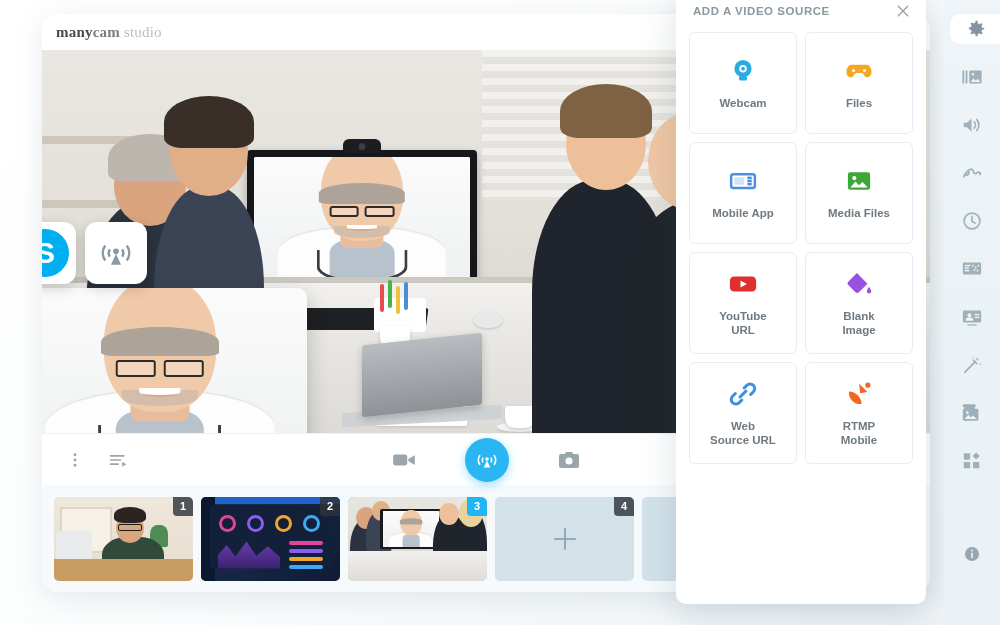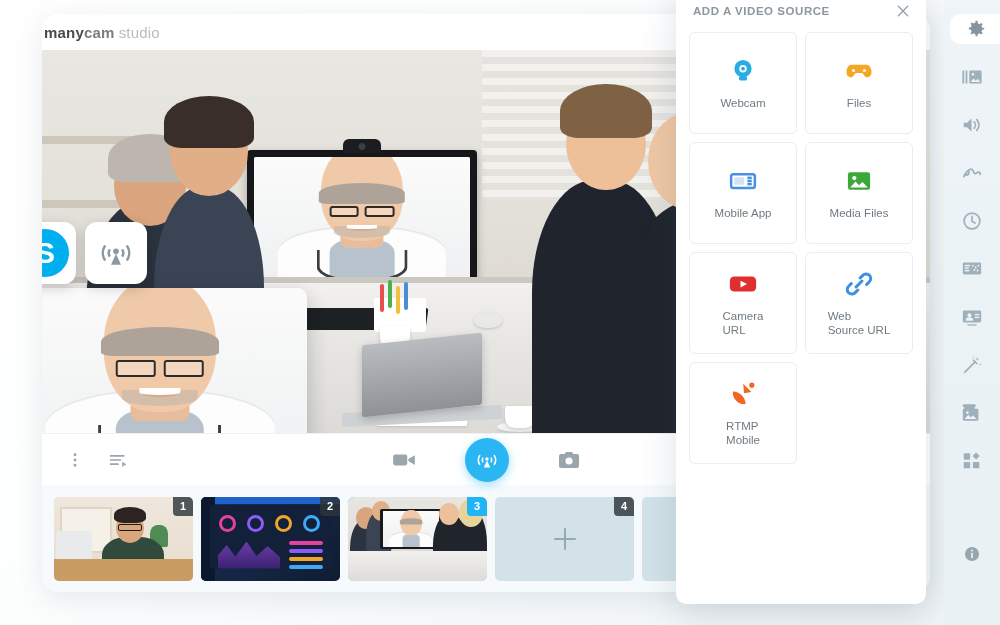--- a/index.html
+++ b/index.html
@@ -18,21 +18,21 @@
     border-radius: 16px;
     box-shadow: 0 6px 28px rgba(70,100,120,0.13);
     overflow: hidden;
   }
 
   
   .app-header {
     position: relative; height: 36px; background: #fff;
     display: flex; align-items: center;
   }
-  .brand { margin-left: 2px; font-size: 15px; letter-spacing: .2px; }
+  .brand { margin-left: 14px; font-size: 15px; letter-spacing: .2px; font-family: Liberation Serif, serif; }
   .brand .b-many { color: #4a4a4a; font-weight: bold; }
   .brand .b-cam  { color: #7c7c7c; font-weight: bold; }
   .brand .b-studio { color: #b9bcbe; font-weight: normal; margin-left: 4px; }
   .hdr-right { position: absolute; right: 0; top: 0; height: 36px;
                display: flex; align-items: center; gap: 22px; padding-right: 14px; }
   .hdr-icon { width: 18px; height: 18px; color: #9ba6ad; display: block; }
   .hdr-txt { font-size: 12.5px; color: #9ba6ad; white-space: nowrap; }
   .hdr-txt b { color: #6f7b83; font-weight: bold; }
 
   
@@ -196,21 +196,21 @@
   .panel { position:absolute; left:676px; top:-10px; width:250px; height:614px;
     background:#ffffff; border-radius:10px;
     box-shadow:0 10px 36px rgba(60,90,110,.18); padding:0 13px; }
   .panel-head { height:32px; display:flex; align-items:center; justify-content:space-between;
     padding:10px 0 0 4px; }
   .panel-title { font-size:11.5px; font-weight:bold; letter-spacing:.55px; color:#8c979e; }
   .panel-close { width:16px; height:16px; color:#9aa5ac; margin-right:2px; }
   .grid { display:grid; grid-template-columns:repeat(2,1fr); gap:8px; margin-top:10px; }
   .tile { height:102px; border:1px solid #e6eef3; border-radius:6px; background:#fff;
     display:flex; flex-direction:column; align-items:center; justify-content:center; gap:10px; }
-  .tile-label { font-size:11.5px; color:#6f7a81; line-height:14px; text-align:left; }
+  .tile-label { font-size:11.5px; color:#6f7a81; line-height:14px; text-align:center;font-weight:bold; }
   .tile-icon { width:30px; height:30px; display:flex; align-items:center; justify-content:center; }
 
   
   .sidebar { position:absolute; right:0; top:0; width:56px; height:625px;
     background:linear-gradient(180deg,#eef4f7 0%,#e9f1f5 100%); }
   .sb-items { display:flex; flex-direction:column; align-items:center; padding-top:14px; gap:18px; }
   .sb-item { width:44px; height:30px; display:flex; align-items:center; justify-content:center;
              color:#9fb0ba; position:relative; }
   .sb-item.active { background:#fff; border-radius:10px 0 0 10px; width:52px; margin-right:-8px; }
   .sb-item.active svg { color:#8794a0; }
@@ -545,24 +545,34 @@
         <span class="tile-label">Media Files</span>
       </div>
 
       <div class="tile">
         <span class="tile-icon">
           <svg width="30" height="30" viewBox="0 0 24 24" fill="#e02f2f">
             <rect x="1.5" y="6" width="21" height="12" rx="3.4"></rect>
             <path d="M10 9.3l5.2 2.7-5.2 2.7z" fill="#fff"></path>
           </svg>
         </span>
-        <span class="tile-label" style="white-space:pre-line;">Camera
+        <span class="tile-label" style="white-space:pre-line;">YouTube
 URL</span>
       </div>
 
+      <div class="tile">
+        <span class="tile-icon">
+          <svg width="28" height="28" viewBox="0 0 24 24" fill="#9b51e0">
+            <path d="M10.2 2.6l9.1 9.1-7.2 7.2a2.3 2.3 0 01-3.3 0l-5.8-5.8a2.3 2.3 0 010-3.3l7.2-7.2z"></path>
+            <path d="M20.6 14.4c1.2 1.7 1.9 3 1.9 3.9a1.9 1.9 0 11-3.8 0c0-.9.7-2.2 1.9-3.9z"></path>
+          </svg>
+        </span>
+        <span class="tile-label" style="white-space:pre-line;">Blank
+Image</span>
+      </div>
 
       <div class="tile">
         <span class="tile-icon">
           <svg width="30" height="30" viewBox="0 0 24 24" fill="none" stroke="#3d8fe0" stroke-width="2.4" stroke-linecap="round">
             <path d="M9.6 14.4l4.8-4.8"></path>
             <path d="M12.9 7.2l1.9-1.9a3.7 3.7 0 115.2 5.2l-1.9 1.9"></path>
             <path d="M11.1 16.8l-1.9 1.9a3.7 3.7 0 11-5.2-5.2l1.9-1.9"></path>
           </svg>
         </span>
         <span class="tile-label" style="white-space:pre-line;">Web

